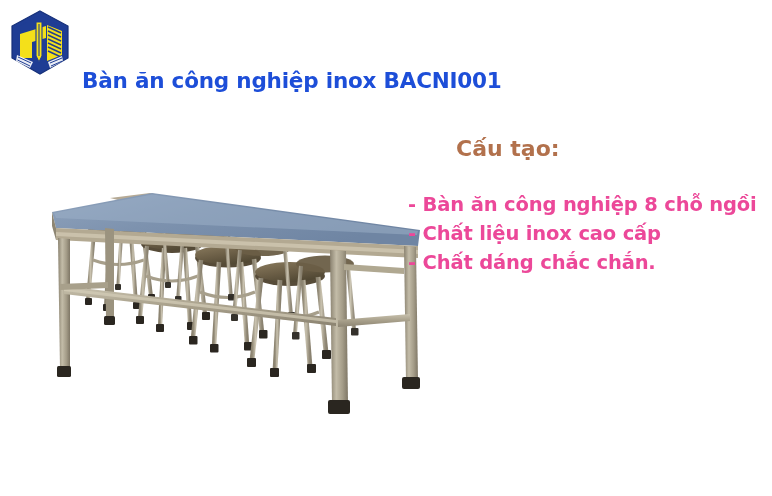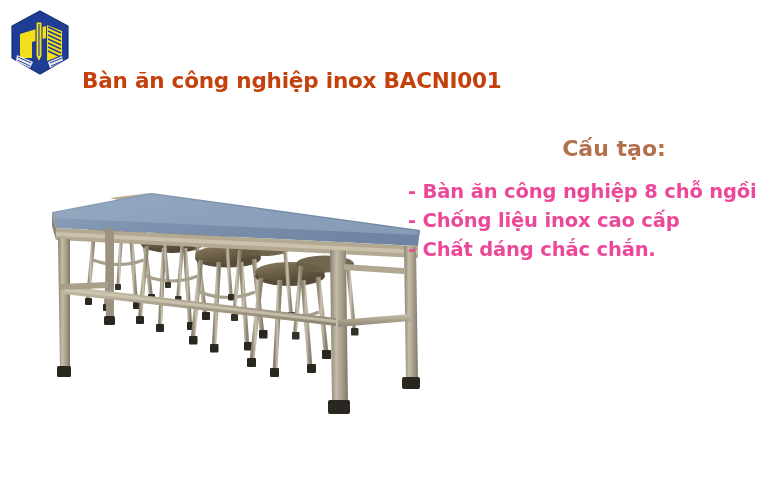--- a/index.html
+++ b/index.html
@@ -29,40 +29,39 @@
 
   
   .product-title {
     position: absolute;
     left: 82px;
     top: 68px;
     font-family: "DejaVu Sans", sans-serif;
     font-weight: bold;
     font-size: 21.5px;
     letter-spacing: -0.2px;
-    color: #c2410c;
+    color: #1d4ed8;
     white-space: nowrap;
   }
 
   
   .spec-block {
     position: absolute;
     left: 408px;
     top: 136px;
     width: 364px;
   }
   .spec-heading {
     font-family: "DejaVu Sans", sans-serif;
     font-weight: bold;
     font-size: 22px;
     color: #b2714c;
     margin-left: 48px;
-    margin-bottom: 16px;
+    margin-bottom: 29px;
     white-space: nowrap;
-    text-align: center;
   }
   .spec-list {
     list-style: none;
     margin: 0;
     padding: 0;
   }
   .spec-list li {
     font-family: "DejaVu Sans", sans-serif;
     font-weight: bold;
     font-size: 19.5px;
@@ -276,18 +275,18 @@
 
         <path d="M344 96 L404 100 L404 106 L344 102 Z" fill="#b0a891"></path>
       </g>
     </svg>
   </div>
 
   <div class="spec-block">
     <div class="spec-heading">Cấu tạo:</div>
     <ul class="spec-list">
       <li>- Bàn ăn công nghiệp 8 chỗ ngồi</li>
-      <li>- Chống liệu inox cao cấp</li>
+      <li>- Chất liệu inox cao cấp</li>
       <li>- Chất dáng chắc chắn.</li>
     </ul>
   </div>
 
 </div>
 
 </body></html>

